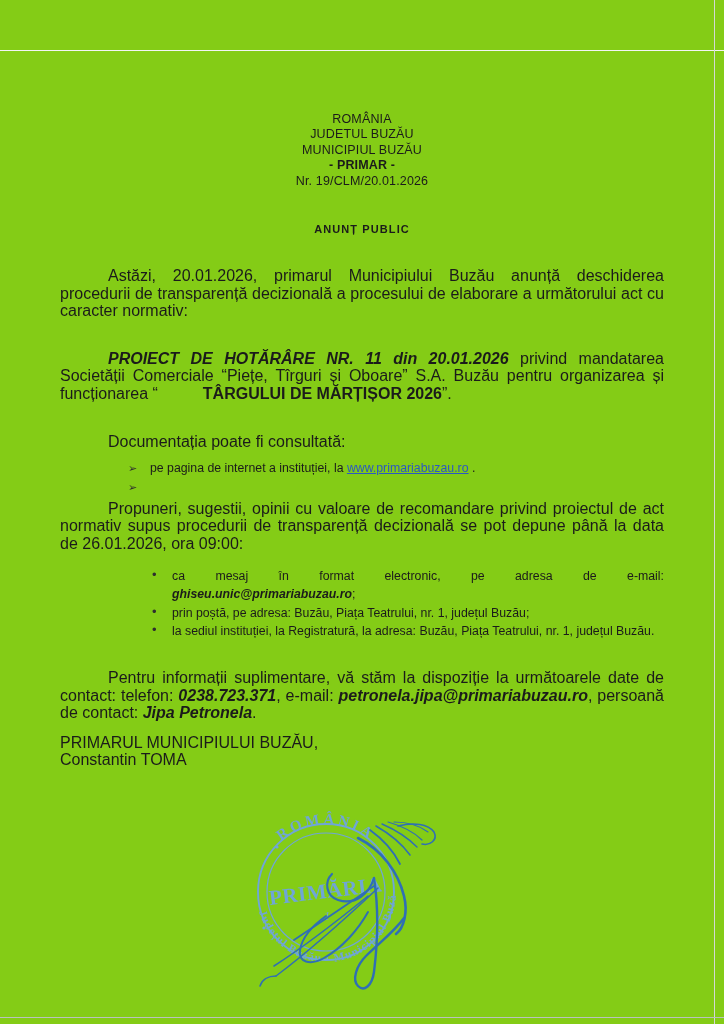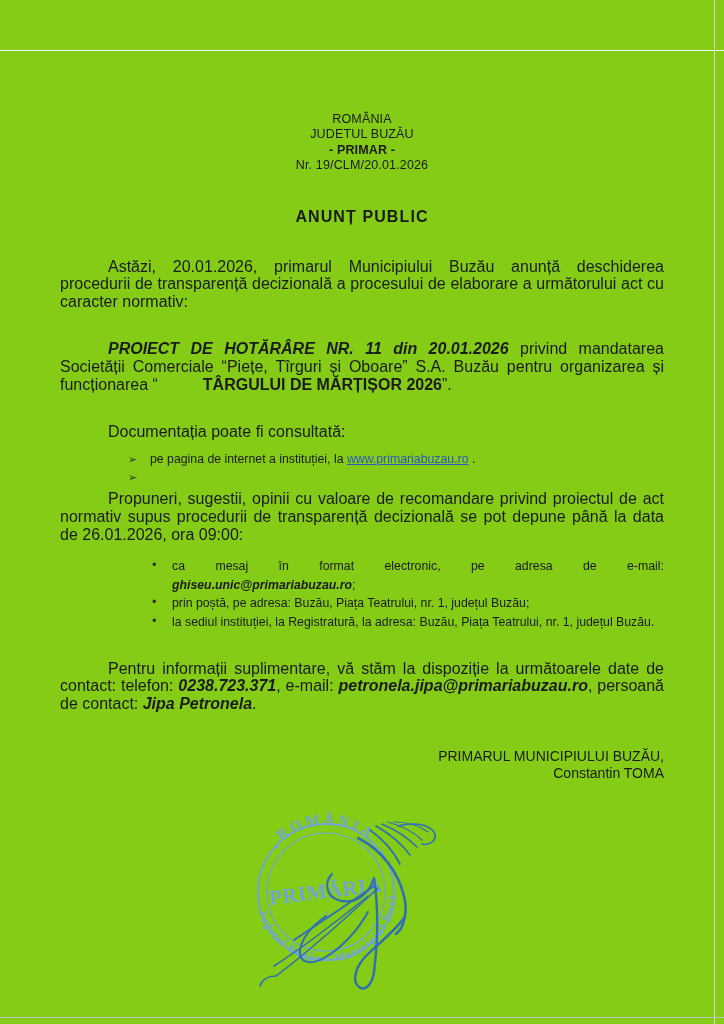--- a/index.html
+++ b/index.html
@@ -60,21 +60,21 @@
     line-height: 15.4px;
     letter-spacing: 0.15px;
   }
   .doc-header .ln { display: block; white-space: pre; }
   .doc-header .ln.b { font-weight: bold; text-align: center; }
 
   
   .doc-title {
     margin-top: 34px;
     text-align: center;
-    font-size: 16px;
+    font-size: 11px;
     font-weight: bold;
     letter-spacing: 1.1px;
   }
 
   
   p.para {
     margin: 0;
     text-align: justify;
     font-size: 16px;
     line-height: 17.6px;
@@ -139,23 +139,23 @@
   }
   ul.dot-list > li.justify-spread .lead {
     display: block;
     text-align: justify;
     text-align-last: justify;
     width: 100%;
   }
 
   
   .signature {
-    margin-top: 36px;
-    text-align: right;
-    font-size: 14px;
+    margin-top: 12px;
+    text-align: left;
+    font-size: 16px;
     line-height: 17px;
   }
   .signature .sline { display: block; }
 
   
   .stamp-area {
     position: absolute;
     left: 232px;
     top: 800px;
     width: 230px;
@@ -169,20 +169,21 @@
 
   <div class="edge-top"></div>
   <div class="edge-right"></div>
   <div class="edge-bottom"></div>
 
   <div class="content">
 
     <div class="doc-header">
       <span class="ln">ROMÂNIA</span>
       <span class="ln">JUDETUL BUZĂU</span>
+      <span class="ln">MUNICIPIUL BUZĂU</span>
       <span class="ln b">- PRIMAR -</span>
       <span class="ln">Nr. 19/CLM/20.01.2026</span>
     </div>
 
     <div class="doc-title">ANUNȚ PUBLIC</div>
 
     <p class="para p-astazi"><span class="indent"></span><span>Astăzi, 20.01.2026, primarul Municipiului Buzău anunță deschiderea procedurii de transparență decizională a procesului de elaborare a următorului act cu caracter normativ:</span></p>
 
     <p class="para p-proiect"><span class="indent"></span><b class="bi">PROIECT DE HOTĂRÂRE NR. 11 din 20.01.2026</b><span> privind mandatarea Societății Comerciale “Piețe, Tîrguri și Oboare” S.A. Buzău pentru organizarea și funcționarea “</span><b class="bn">TÂRGULUI DE MĂRȚIȘOR 2026</b><span>”.</span></p>
 

